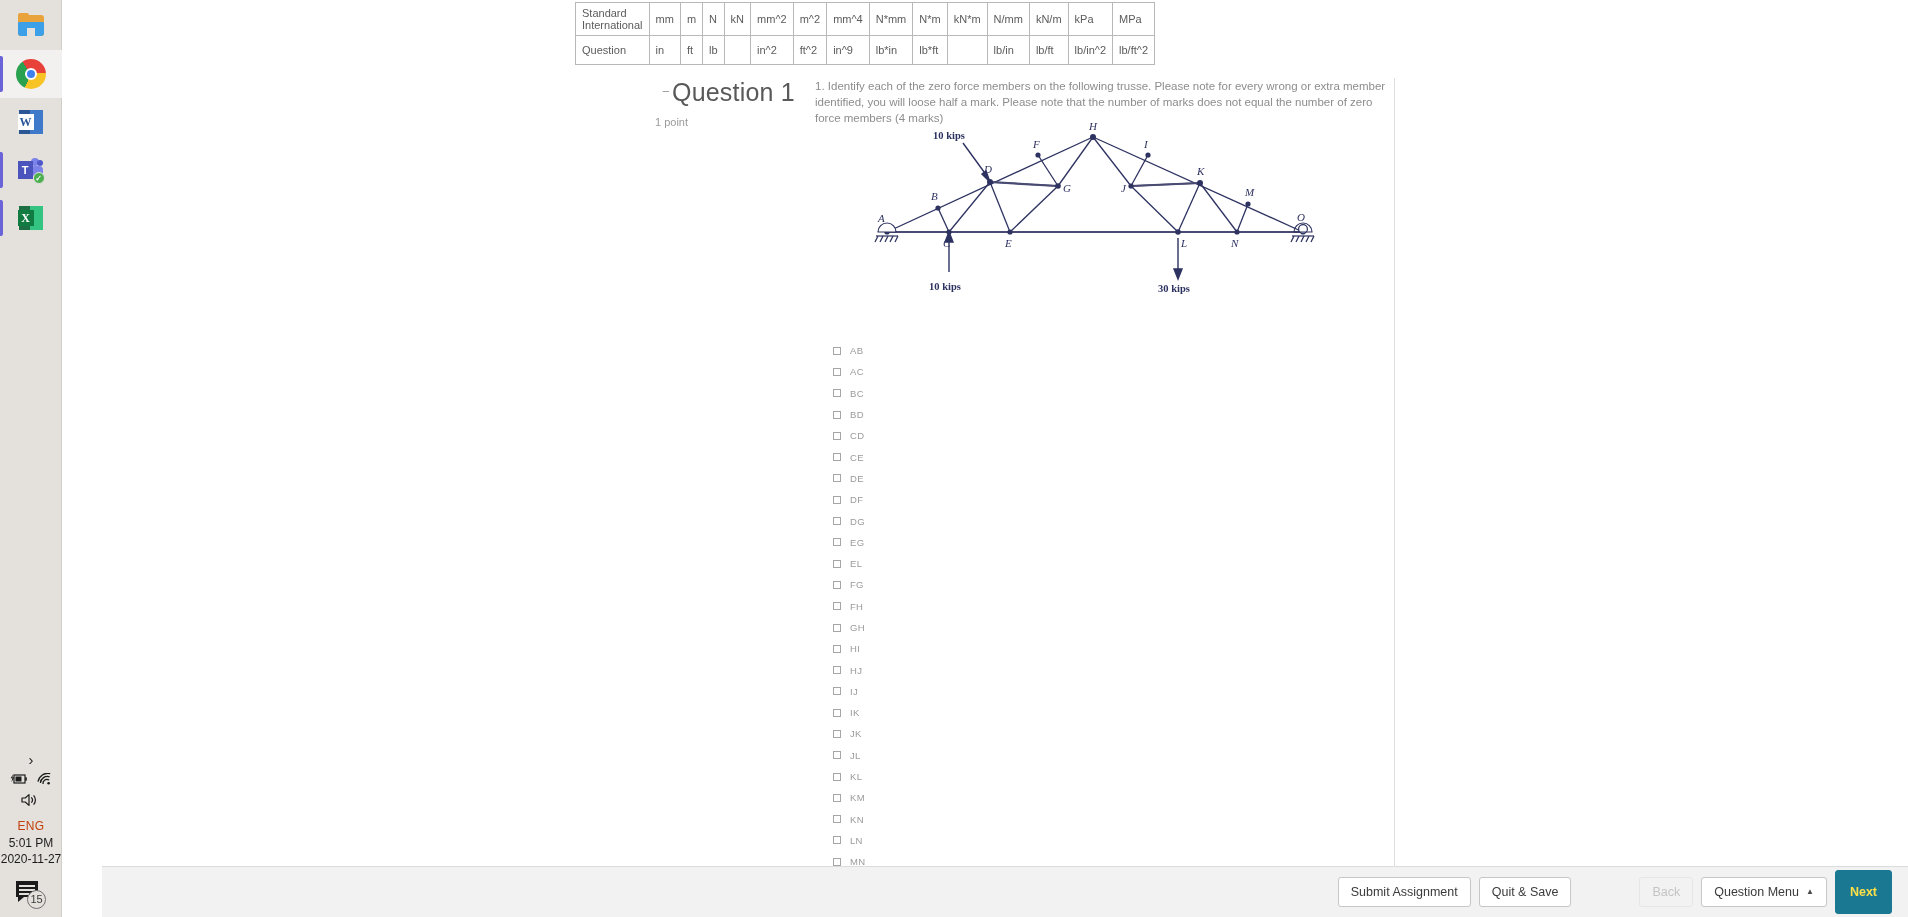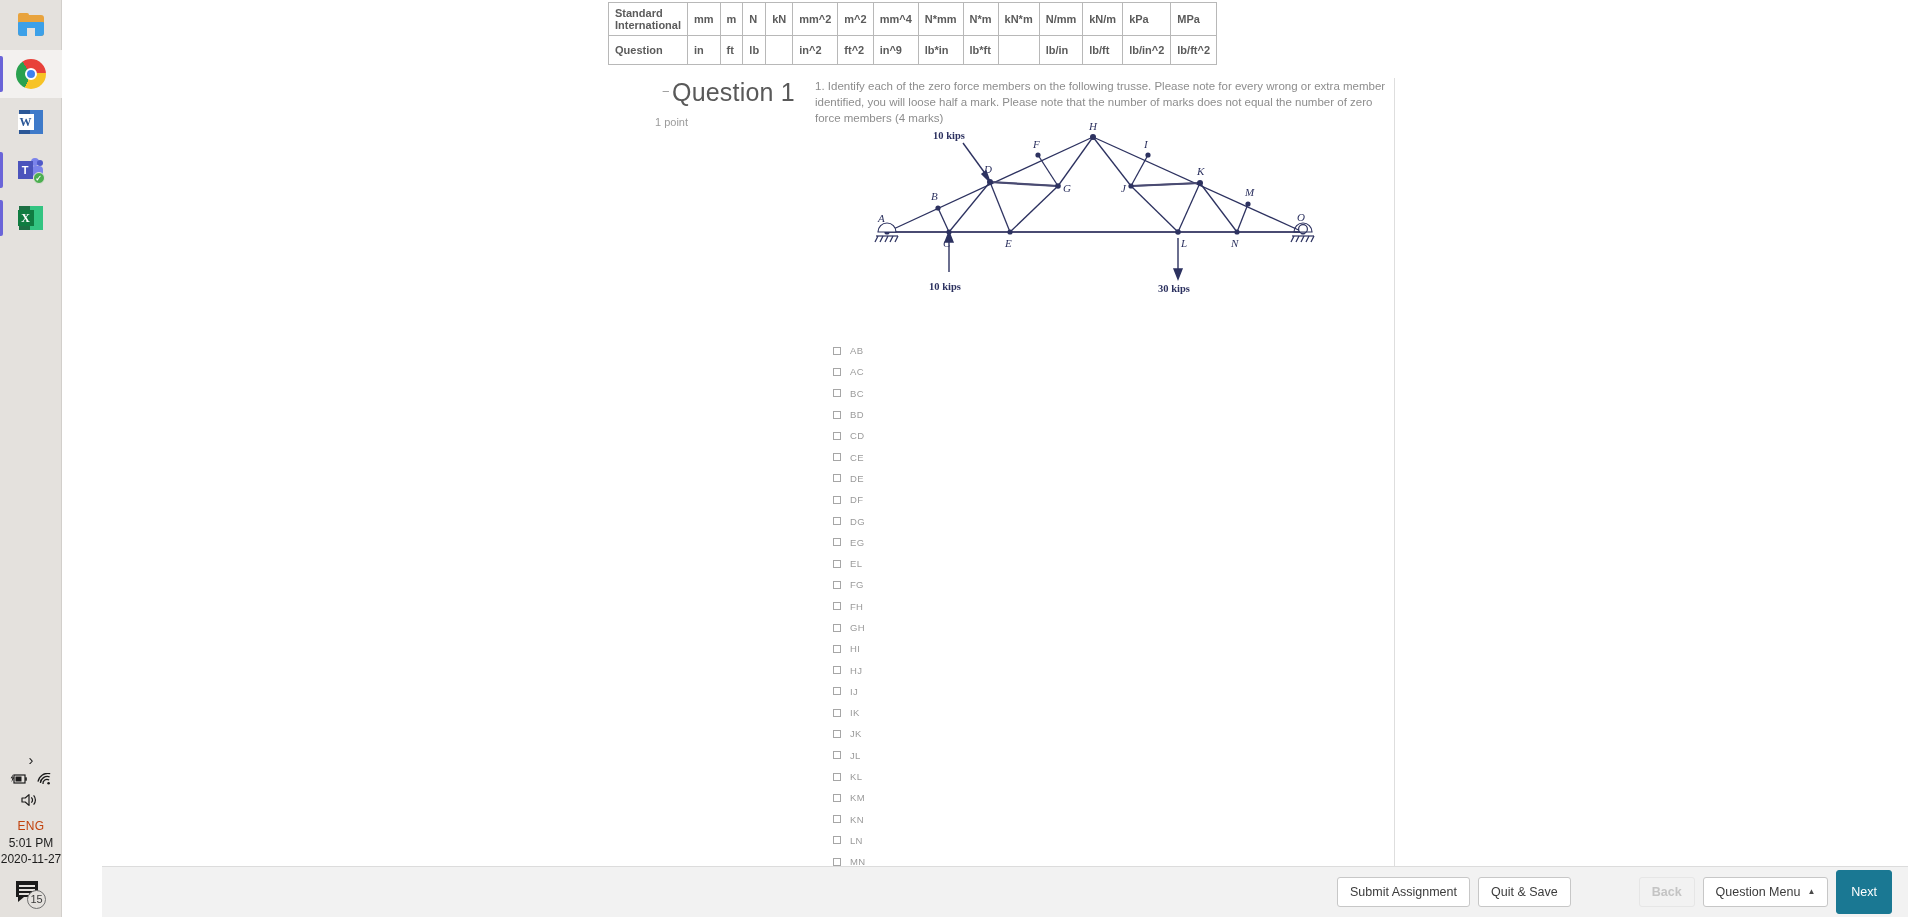--- a/index.html
+++ b/index.html
@@ -84,21 +84,21 @@
      border-bottom:5px solid transparent; }
   .tray-notif .ln { position:absolute; background:#e4e1dd; height:2px; left:19px; }
   .tray-notif .badge { position:absolute; left:27px; top:15px; width:19px; height:19px; border-radius:50%;
      border:1.5px solid #6f6f6f; background:#e4e1dd; color:#3a3a3a;
      font:11px "Liberation Sans",sans-serif; text-align:center; line-height:17px;}
 
   
   #content { position:absolute; left:62px; top:0; right:0; bottom:0; background:#fff; }
 
   
-  #unit-table-wrap { position:absolute; left:546px; top:2px;font-weight:bold; }
+  #unit-table-wrap { position:absolute; left:513px; top:2px; }
   table.unit-table { border-collapse: collapse; }
   table.unit-table td {
     border: 1px solid #b8b8b8;
     font-size: 11px; color:#5b5b5b;
     padding: 4px 6px; vertical-align: middle;
     font-family:"Liberation Sans", sans-serif;
     height: 29px;
   }
   td.col-first { width:70px; line-height:12px; }
 
@@ -127,24 +127,24 @@
   #footer {
     position:absolute; left:0; right:0; bottom:0; height:51px;
     background:#f2f2f2; border-top:1px solid #dcdcdc;
     display:flex; align-items:center; justify-content:flex-end; padding-right:16px; gap:8px;margin-left:40px;
   }
   .fbtn {
     font-size:12.5px; padding:7px 12px; border-radius:3px;
     border:1px solid #c7c7c7; background:#fff; color:#3b3b3b; cursor:pointer;
     font-family:"Liberation Sans", sans-serif; line-height:14px;
   }
-  .fbtn.disabled { color:#c4c4c4; border-color:#e6e6e6; background:#f2f2f2; cursor:default;font-weight:bold;}
+  .fbtn.disabled { color:#c4c4c4; border-color:#e6e6e6; background:#f2f2f2; cursor:default;}
   .fbtn.menu { display:flex; align-items:flex-start; gap:7px; }
   .fbtn.menu .caret { font-size:8px; color:#4a4a4a; }
-  .fbtn.primary { background:#1a7893; border-color:#1a7893; color:#ffffff; font-weight:normal; padding:14px 14px;}
+  .fbtn.primary { background:#1a7893; border-color:#1a7893; color:#fde047; font-weight:bold; padding:14px 14px;}
   .fbtn.gap { margin-left:60px; }
 </style>
 </head>
 <body>
 
 <div id="root">
 
   <div id="taskbar">
 
     <div class="tb-item" style="margin-top:2px;">

